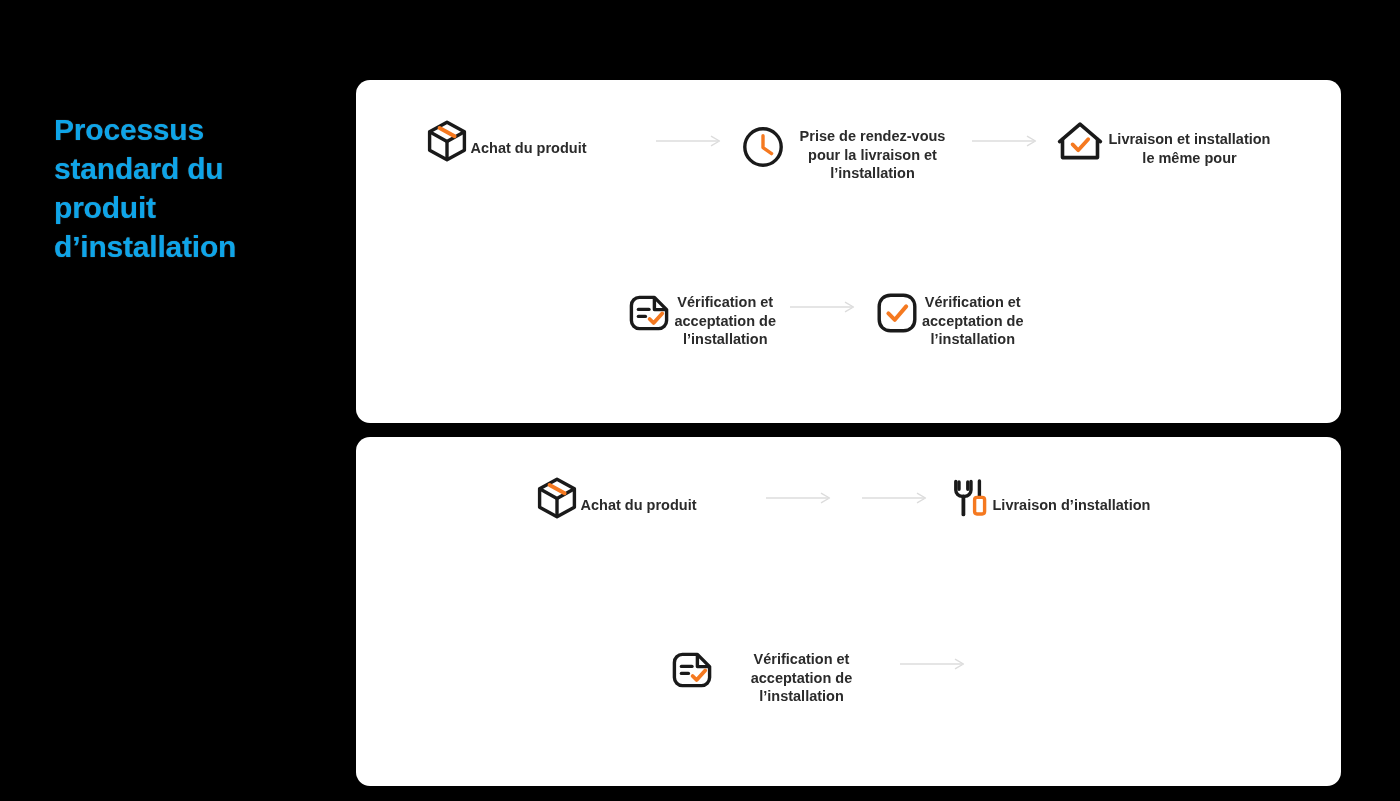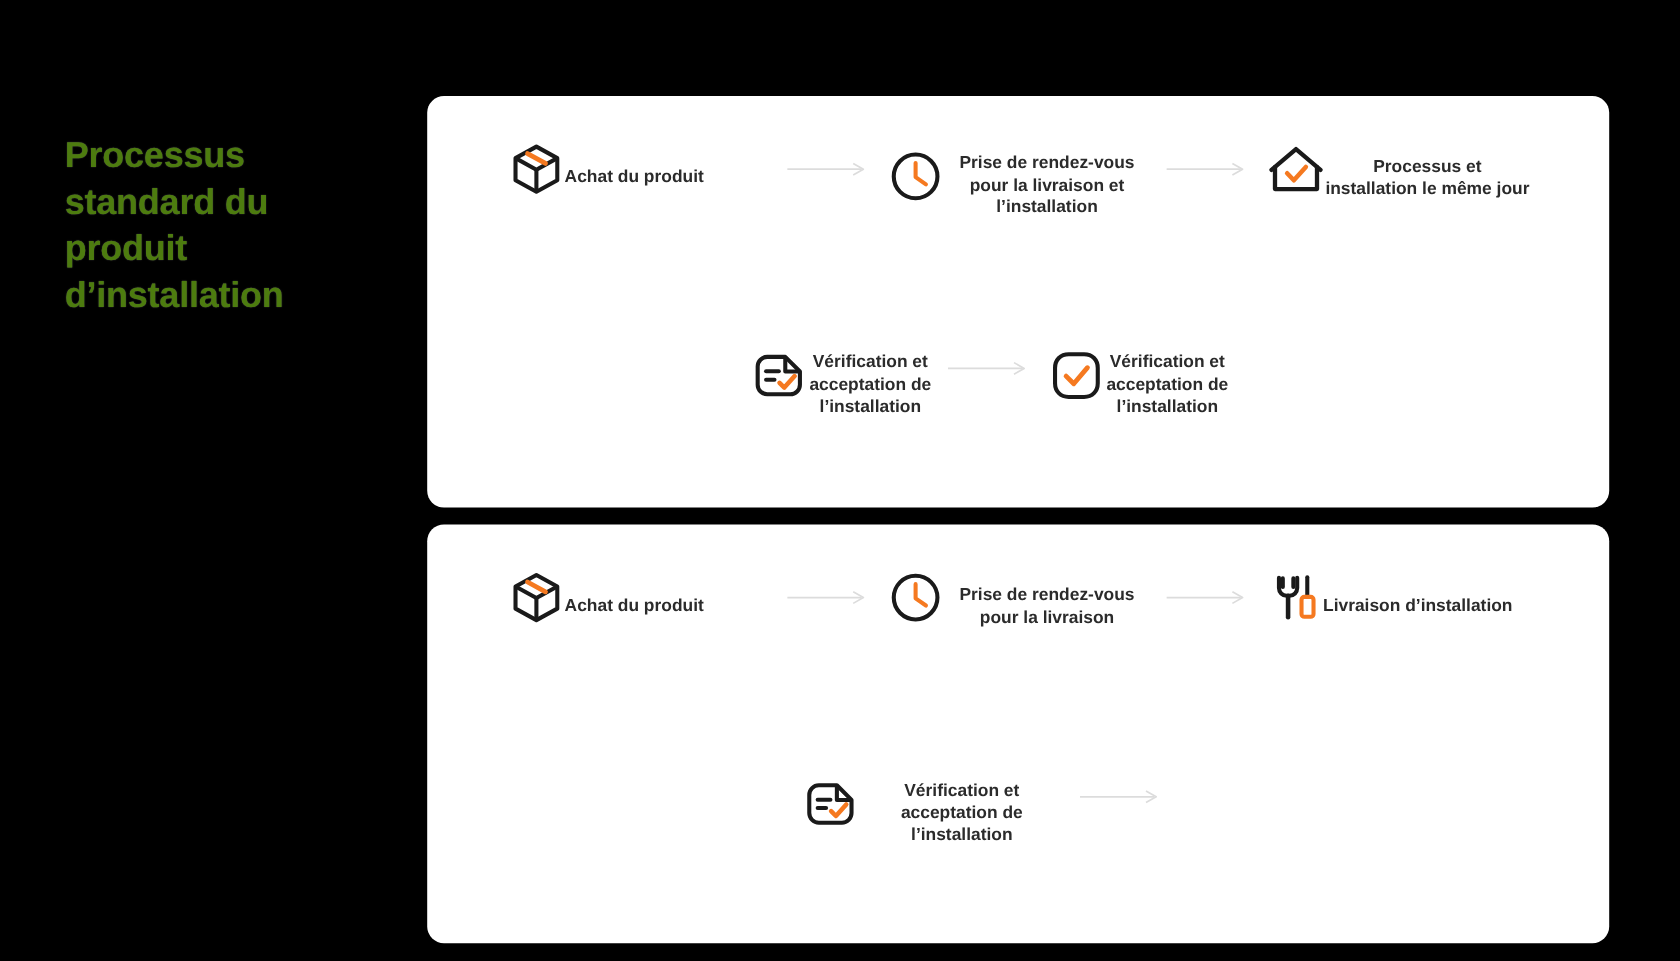--- a/index.html
+++ b/index.html
@@ -22,21 +22,21 @@
     left: 54px;
     top: 110px;
     width: 260px;
   }
   .title-block h1 {
     margin: 0;
     font-family: "Liberation Sans", sans-serif;
     font-size: 30px;
     line-height: 39px;
     font-weight: bold;
-    color: #4d7c0f;
+    color: #0ea5e9;
     letter-spacing: -0.2px;
     text-shadow: 0 0 1px rgba(255,255,255,0.35);
   }
 
   
   .card {
     position: absolute;
     left: 356px;
     width: 985px;
     background: #ffffff;
@@ -145,21 +145,21 @@
     </div>
 
     <div class="step">
       <div class="step-icon">
         <svg width="50" height="48" viewBox="0 0 50 48" fill="none">
           <path d="M7.5 22.4 V40.6 H42.5 V22.4" stroke="#1A1A1A" stroke-width="3.6" stroke-linecap="round" stroke-linejoin="round" fill="none"></path>
           <path d="M4.6 24.6 L25 7.2 L45.4 24.6" stroke="#1A1A1A" stroke-width="3.6" stroke-linecap="round" stroke-linejoin="round" fill="none"></path>
           <path d="M17.6 27.4 L23.2 33.2 L33.2 22.2" stroke="#F57920" stroke-width="3.8" stroke-linecap="round" stroke-linejoin="round" fill="none"></path>
         </svg>
       </div>
-      <div class="step-label">Processus et installation le même jour</div>
+      <div class="step-label">Livraison et installation le même pour</div>
     </div>
 
   </div>
 
   <div class="row row-bottom">
 
     <div class="spacer"></div>
     <div class="spacer half"></div>
 
     <div class="step">
@@ -215,29 +215,20 @@
       <div class="step-label">Achat du produit</div>
     </div>
 
     <div class="connector">
       <svg width="70" height="12" viewBox="0 0 70 12" fill="none">
         <path d="M0 6 H62" stroke="#dcdcdc" stroke-width="1.4"></path>
         <path d="M55 1.2 L63.5 6 L55 10.8" stroke="#dcdcdc" stroke-width="1.4" fill="none" stroke-linejoin="round"></path>
       </svg>
     </div>
 
-    <div class="step">
-      <div class="step-icon">
-        <svg width="48" height="48" viewBox="0 0 48 48" fill="none">
-          <circle cx="24" cy="24" r="18.2" stroke="#1A1A1A" stroke-width="3.4" fill="none"></circle>
-          <path d="M24 12.8 V24.6 L32.6 30.6" stroke="#F57920" stroke-width="3.4" stroke-linecap="round" stroke-linejoin="round" fill="none"></path>
-        </svg>
-      </div>
-      <div class="step-label">Prise de rendez-vous pour la livraison</div>
-    </div>
 
     <div class="connector">
       <svg width="70" height="12" viewBox="0 0 70 12" fill="none">
         <path d="M0 6 H62" stroke="#dcdcdc" stroke-width="1.4"></path>
         <path d="M55 1.2 L63.5 6 L55 10.8" stroke="#dcdcdc" stroke-width="1.4" fill="none" stroke-linejoin="round"></path>
       </svg>
     </div>
 
     <div class="step">
       <div class="step-icon">

